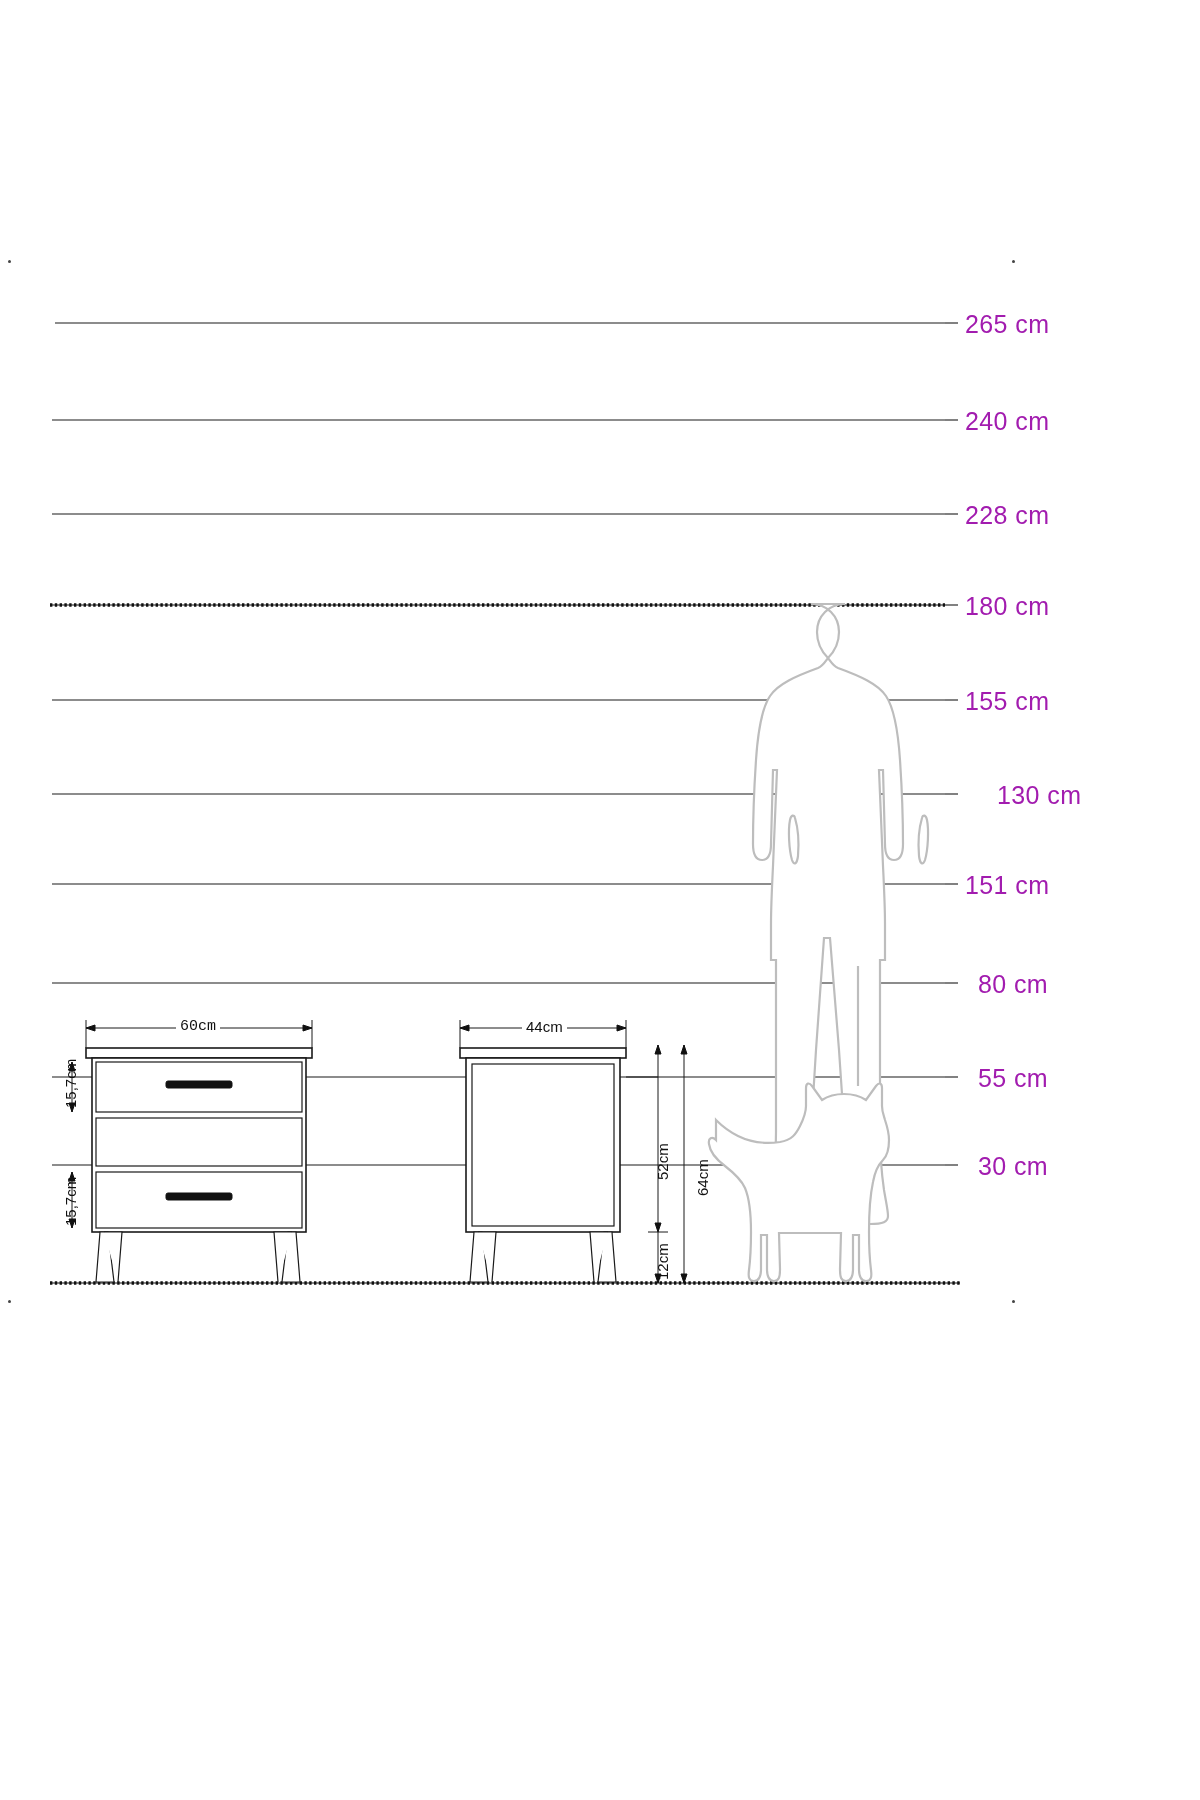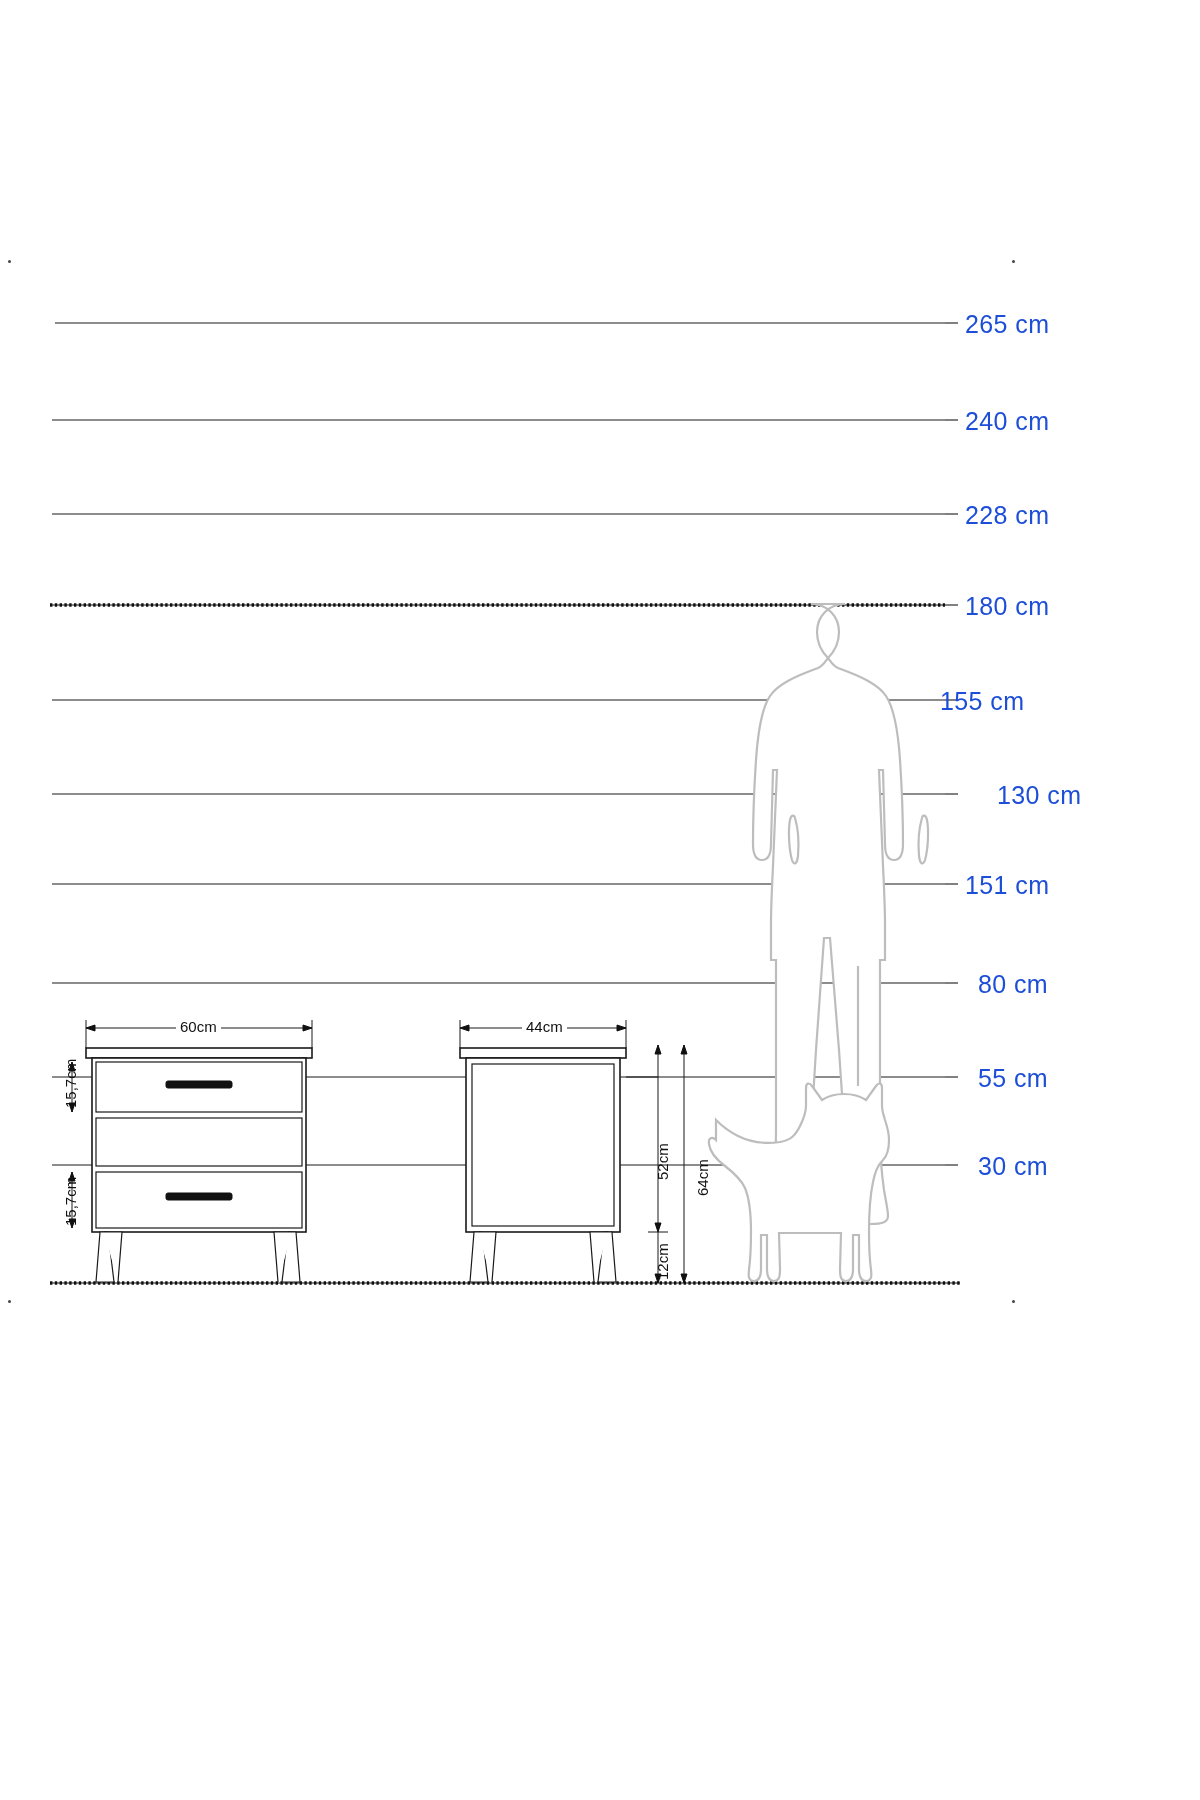--- a/index.html
+++ b/index.html
@@ -21,21 +21,21 @@
   }
   #stage svg {
     position: absolute;
     left: 0;
     top: 0;
   }
   .scale-label {
     position: absolute;
     font-size: 25px;
     letter-spacing: 0.4px;
-    color: #1d4ed8;
+    color: #a21caf;
     white-space: nowrap;
     font-family: "Liberation Sans", sans-serif;
   }
   .dim-label {
     position: absolute;
     font-size: 15px;
     color: #111111;
     white-space: nowrap;
     font-family: "Liberation Sans", sans-serif;
   }
@@ -264,28 +264,28 @@
 
   <div class="corner-tick" style="left:8px; top:260px;"></div>
   <div class="corner-tick" style="left:1012px; top:260px;"></div>
   <div class="corner-tick" style="left:8px; top:1300px;"></div>
   <div class="corner-tick" style="left:1012px; top:1300px;"></div>
 
   <div class="scale-label" style="left:965px; top:310px;">265 cm</div>
   <div class="scale-label" style="left:965px; top:407px;text-align:right;">240 cm</div>
   <div class="scale-label" style="left:965px; top:501px;">228 cm</div>
   <div class="scale-label" style="left:965px; top:592px;">180 cm</div>
-  <div class="scale-label" style="left:940px; top:687px;">155 cm</div>
+  <div class="scale-label" style="left:965px; top:687px;">155 cm</div>
   <div class="scale-label" style="left:965px; top:781px;margin-left:32px;">130 cm</div>
   <div class="scale-label" style="left:965px; top:871px;">151 cm</div>
   <div class="scale-label" style="left:978px; top:970px;">80 cm</div>
   <div class="scale-label" style="left:978px; top:1064px;">55 cm</div>
   <div class="scale-label" style="left:978px; top:1152px;">30 cm</div>
 
-  <div class="dim-label" style="left:176px; top:1018px; background:#fff; padding:0 4px;">60cm</div>
+  <div class="dim-label" style="left:176px; top:1018px; background:#fff; padding:0 4px;font-family:Liberation Mono, monospace;">60cm</div>
   <div class="dim-label" style="left:522px; top:1018px; background:#fff; padding:0 4px;">44cm</div>
 
   <div class="dim-label rot" style="left:62px; top:1108px;">15,7cm</div>
   <div class="dim-label rot" style="left:62px; top:1226px;">15,7cm</div>
 
   <div class="dim-label rot" style="left:654px; top:1180px;">52cm</div>
   <div class="dim-label rot" style="left:694px; top:1196px;">64cm</div>
   <div class="dim-label rot" style="left:654px; top:1280px;">12cm</div>
 
 </div>

